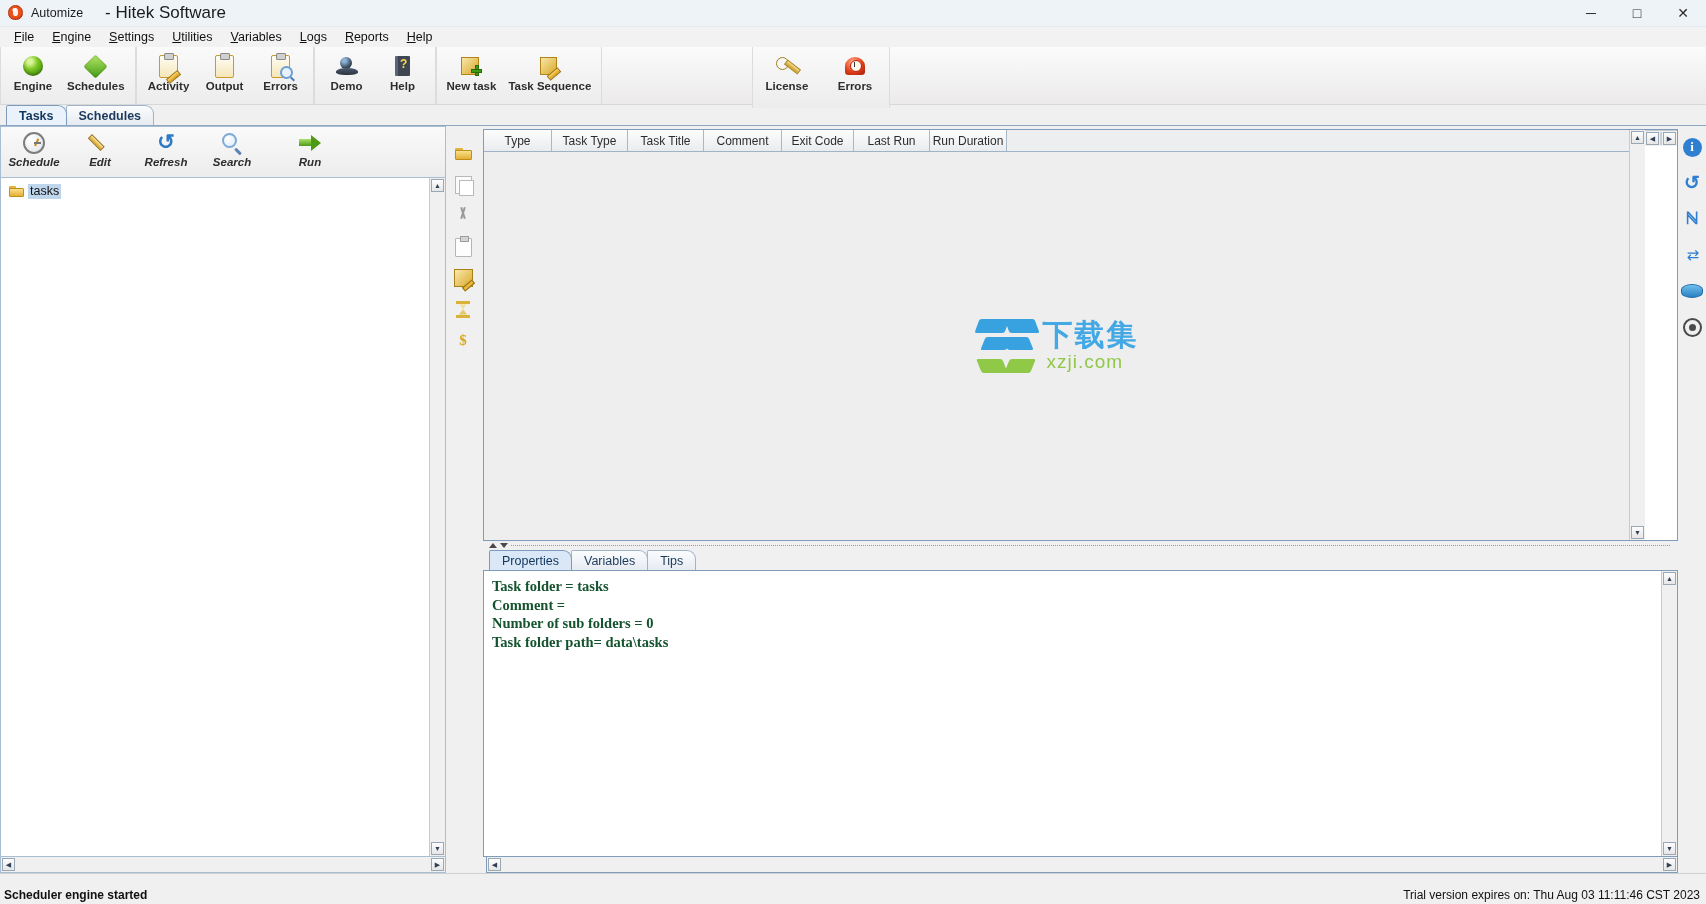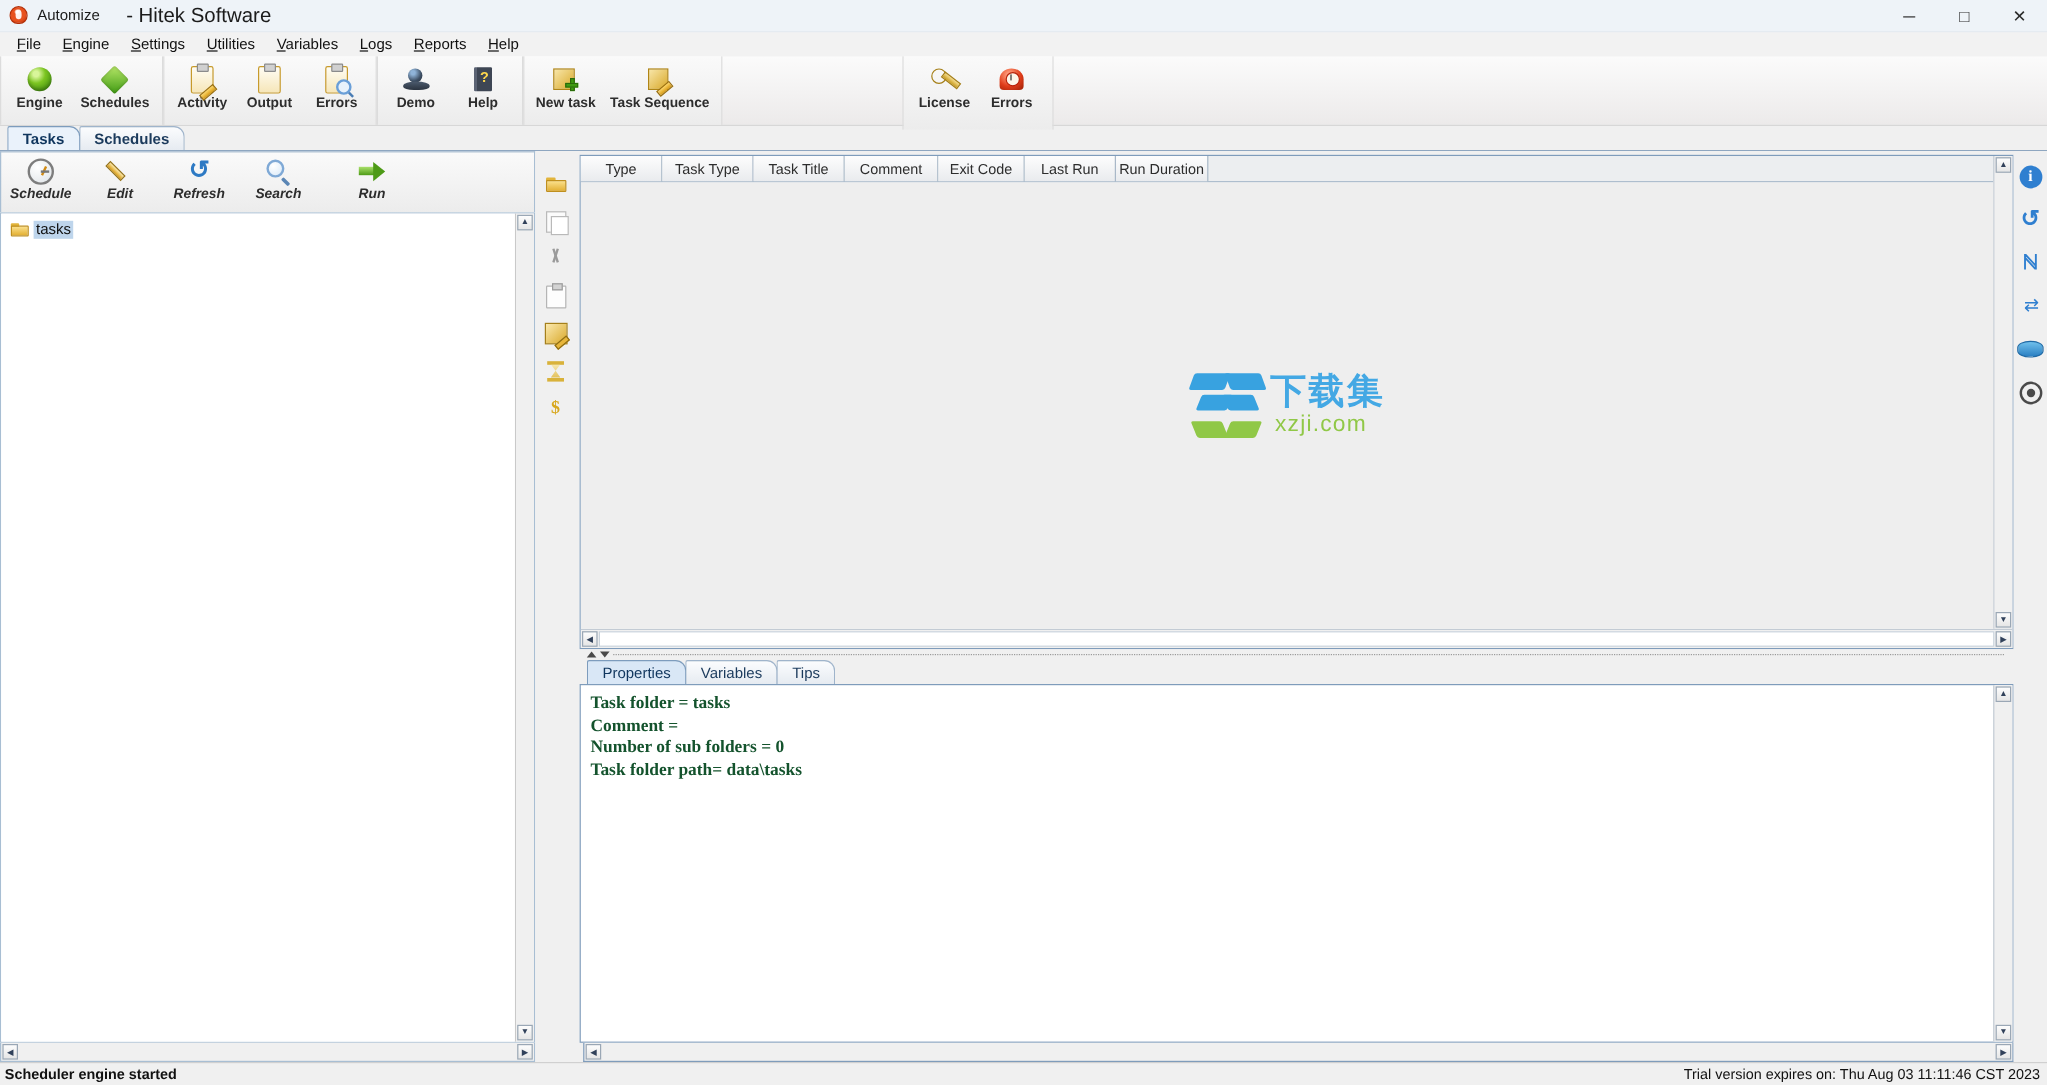--- a/index.html
+++ b/index.html
@@ -37,21 +37,21 @@
   .toolbar{height:57px;background:linear-gradient(#fbfbfb,#eceaea);display:flex;align-items:stretch;
            flex:0 0 auto;border-bottom:1px solid #d7d7d7;position:relative;}
   .tgroup{display:flex;align-items:flex-start;padding:4px 4px 0 4px;
           background:linear-gradient(#fafafa,#ececec);border-left:1px solid #dcdcdc;border-right:1px solid #dcdcdc;}
   .tbtn{width:auto;min-width:44px;padding:2px 6px 0 6px;display:flex;flex-direction:column;align-items:center;
         justify-content:flex-start;cursor:default;}
   .tbtn .ico{height:26px;display:flex;align-items:center;justify-content:center;}
   .tbtn .lbl{font-size:11.5px;font-weight:bold;color:#2d2d2d;margin-top:1px;white-space:nowrap;}
   .right-group{position:absolute;left:752px;top:0;height:57px;display:flex;align-items:flex-start;
                padding:4px 6px 0 6px;background:linear-gradient(#fafafa,#ececec);
-               border-left:1px solid #dcdcdc;border-right:1px solid #dcdcdc;}
+               border-left:1px solid #dcdcdc;border-right:1px solid #dcdcdc;gap:12px;}
 
   
   .sphere{width:20px;height:20px;border-radius:50%;
       background:radial-gradient(circle at 35% 28%,#d8f59a 0 12%,#7cc522 40%,#2e7d0a 100%);
       box-shadow:inset 0 -2px 3px rgba(0,0,0,.25);}
   .diamond{width:17px;height:17px;transform:rotate(45deg);border-radius:2px;
       background:linear-gradient(135deg,#b9e96a,#3f9a12);box-shadow:inset 0 0 3px rgba(0,0,0,.25);}
   .clipboard{width:17px;height:21px;border:1px solid #c79a2b;border-radius:2px;
       background:linear-gradient(#fffdf4,#f6e6b9);position:relative;}
   .clipboard:before{content:"";position:absolute;left:4px;top:-3px;width:8px;height:5px;
@@ -170,21 +170,21 @@
       background:#e8b63a;border:1px solid #8e6d14;}
   .i-hour{width:14px;height:17px;position:relative;}
   .i-hour:before{content:"";position:absolute;left:0;top:0;width:14px;height:3px;background:#d9b23a;}
   .i-hour:after{content:"";position:absolute;left:0;bottom:0;width:14px;height:3px;background:#d9b23a;}
   .i-hour i{position:absolute;left:3px;top:3px;width:8px;height:11px;background:linear-gradient(#f6e7ae,#e2c05a);
       clip-path:polygon(0 0,100% 0,50% 50%,100% 100%,0 100%,50% 50%);}
   .i-dollar{font-size:15px;font-weight:bold;color:#d8a81f;line-height:16px;font-family:"Liberation Serif",serif;}
 
   
   .rightpane{flex:1 1 auto;display:flex;flex-direction:column;min-width:0;background:#f0f0f0;padding-right:0;}
-  .grid-area{flex:0 0 410px;display:flex;flex-direction:column;border:1px solid #7f9cbb;margin:3px 0 0 3px;background:#fff;}
+  .grid-area{flex:0 0 410px;display:flex;flex-direction:row;border:1px solid #7f9cbb;margin:3px 0 0 3px;background:#fff;}
   .grid-top{flex:1 1 auto;display:flex;min-height:0;}
   .grid-main{flex:1 1 auto;display:flex;flex-direction:column;min-width:0;}
   .grid-head{height:21px;display:flex;background:#eceef0;border-bottom:1px solid #9fb2c6;flex:0 0 auto;}
   .gh{display:flex;align-items:center;justify-content:center;font-size:12px;color:#2d2d2d;
       border-right:1px solid #a9b8c8;background:linear-gradient(#fdfdfd,#e9ebee);box-sizing:border-box;cursor:default;}
   .grid-body{flex:1 1 auto;background:#eeeeee;position:relative;min-height:0;}
   .wm{position:absolute;left:50%;top:50%;transform:translate(-50%,-50%);opacity:.95;
       display:flex;flex-direction:column;align-items:center;pointer-events:none;}
   .wm-row{display:flex;align-items:center;}
   .wm-mark{width:62px;height:58px;position:relative;margin-right:6px;}
@@ -238,21 +238,21 @@
   .r-n{color:#2f7fd0;font-size:17px;font-weight:bold;line-height:16px;font-family:"Liberation Serif",serif;}
   .r-arrows{color:#2f7fd0;font-size:15px;line-height:14px;letter-spacing:-2px;}
   .r-disk{width:20px;height:12px;border-radius:50%/40%;background:linear-gradient(#6fc0ec,#2a7fc2);
       border:1px solid #1f6aa6;}
   .r-target{width:19px;height:19px;border-radius:50%;border:2px solid #4a4a4a;box-sizing:border-box;
       display:flex;align-items:center;justify-content:center;}
   .r-target i{width:7px;height:7px;border-radius:50%;background:#4a4a4a;}
 
   
   .statusbar{height:18px;background:#f0f0f0;border-top:1px solid #d0d0d0;display:flex;align-items:center;
-             justify-content:space-between;padding:0 6px 0 4px;flex:0 0 auto;}
+             justify-content:space-between;padding:12px 6px 0 4px;flex:0 0 auto;}
   .st-left{font-size:12px;font-weight:bold;color:#111;}
   .st-right{font-size:12px;color:#111;}
 </style>
 </head>
 <body>
 
 <div class="app">
 
   <div class="titlebar">
     <div class="tb-icon">

